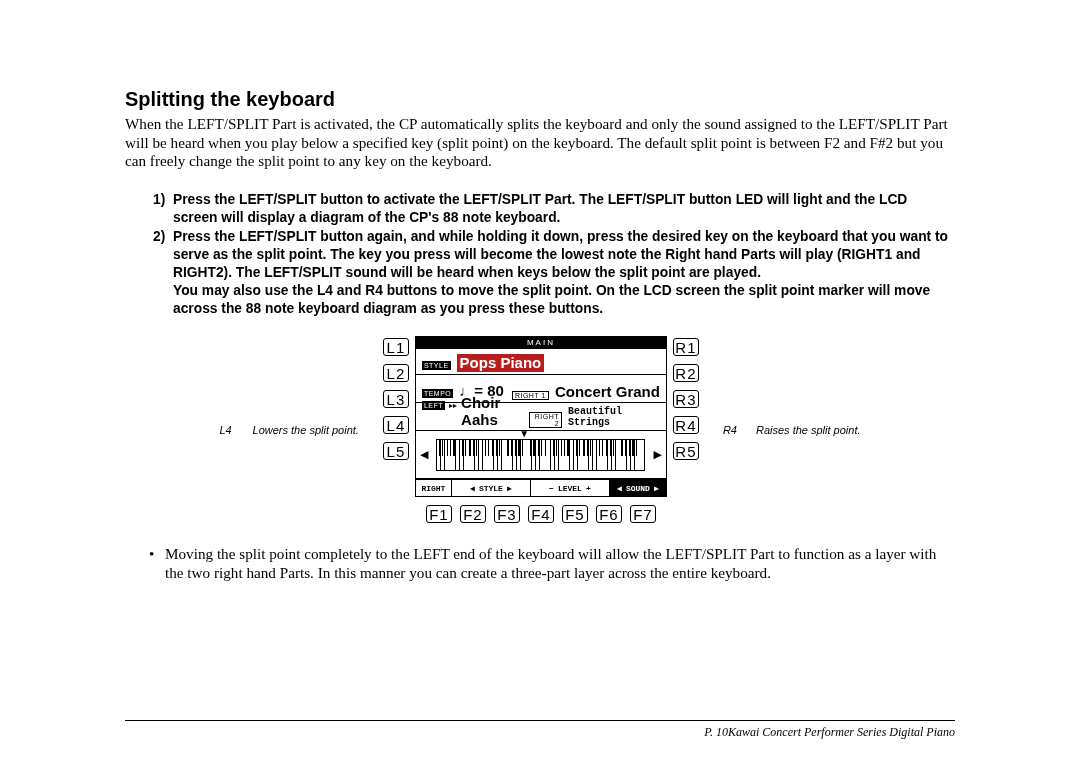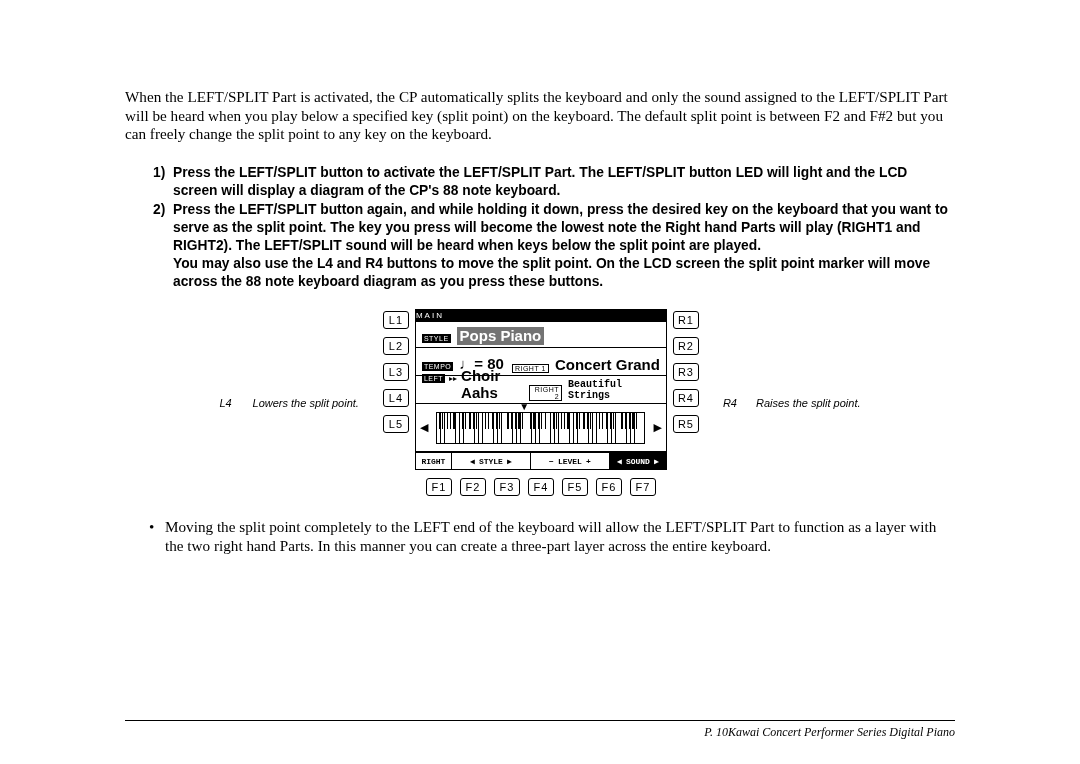--- a/index.html
+++ b/index.html
@@ -74,21 +74,21 @@
     flex-direction: column;
     gap: 8px;
     padding-top: 2px;
   }
   .key-btn {
     width: 26px;
     height: 18px;
     border: 1px solid #000;
     border-radius: 3px;
     font-family: Arial, sans-serif;
-    font-size: 11px;
+    font-size: 15px;
     letter-spacing: 1px;
     display: flex;
     align-items: center;
     justify-content: center;
     box-sizing: border-box;
   }
   .f-row {
     display: flex;
     gap: 8px;
     margin-top: 8px;
@@ -97,41 +97,41 @@
     width: 252px;
     border: 1px solid #000;
     box-sizing: border-box;
     font-family: Arial, sans-serif;
   }
   .lcd-top {
     background: #000;
     color: #fff;
     font-size: 8px;
     letter-spacing: 2px;
-    text-align: left;
+    text-align: center;
     height: 12px;
     line-height: 12px;
   }
   .lcd-line {
     display: flex;
     align-items: baseline;
     justify-content: space-between;
     padding: 0 6px;
     height: 26px;
     border-bottom: 1px solid #000;
     box-sizing: border-box;
   }
   .lcd-line:last-of-type { border-bottom: none; }
   .lcd-big {
     font-family: "Comic Sans MS", "Arial Narrow", sans-serif;
     font-weight: 700;
     font-size: 15px;
   }
   .lcd-big.sel {
-    background: #737373;
+    background: #b91c1c;
     color: #fff;
     padding: 0 3px;
     line-height: 18px;
     display: inline-block;
     margin-top: 2px;
   }
   .lcd-small {
     font-family: "Courier New", monospace;
     font-weight: 700;
     font-size: 10px;
@@ -244,20 +244,21 @@
   .line2-left{display:flex; align-items:baseline; gap:4px;}
   .line2-tags{display:flex; flex-direction:column; font-size:7px; line-height:9px;}
   .line2-right-tags{display:flex; flex-direction:column; font-size:7px; text-align:right; line-height:9px;}
   .lcd .row2{height:28px; align-items:flex-end; padding-bottom:2px;}
 </style>
 </head>
 <body>
 
 <div class="page">
 
+  <h2 class="section-title">Splitting the keyboard</h2>
   <p class="intro">When the LEFT/SPLIT Part is activated, the CP automatically splits the keyboard and only the sound assigned to the LEFT/SPLIT Part will be heard when you play below a specified key (split point) on the keyboard.  The default split point is between F2 and F#2 but you can freely change the split point to any key on the keyboard.</p>
 
 
   <ol class="steps">
     <li>
       <span class="num">1)</span>
       <span class="txt">Press the LEFT/SPLIT button to activate the LEFT/SPLIT Part.  The LEFT/SPLIT button LED will light and the LCD screen will display a diagram of the CP's 88 note keyboard.</span>
     </li>
     <li>
       <span class="num">2)</span>

